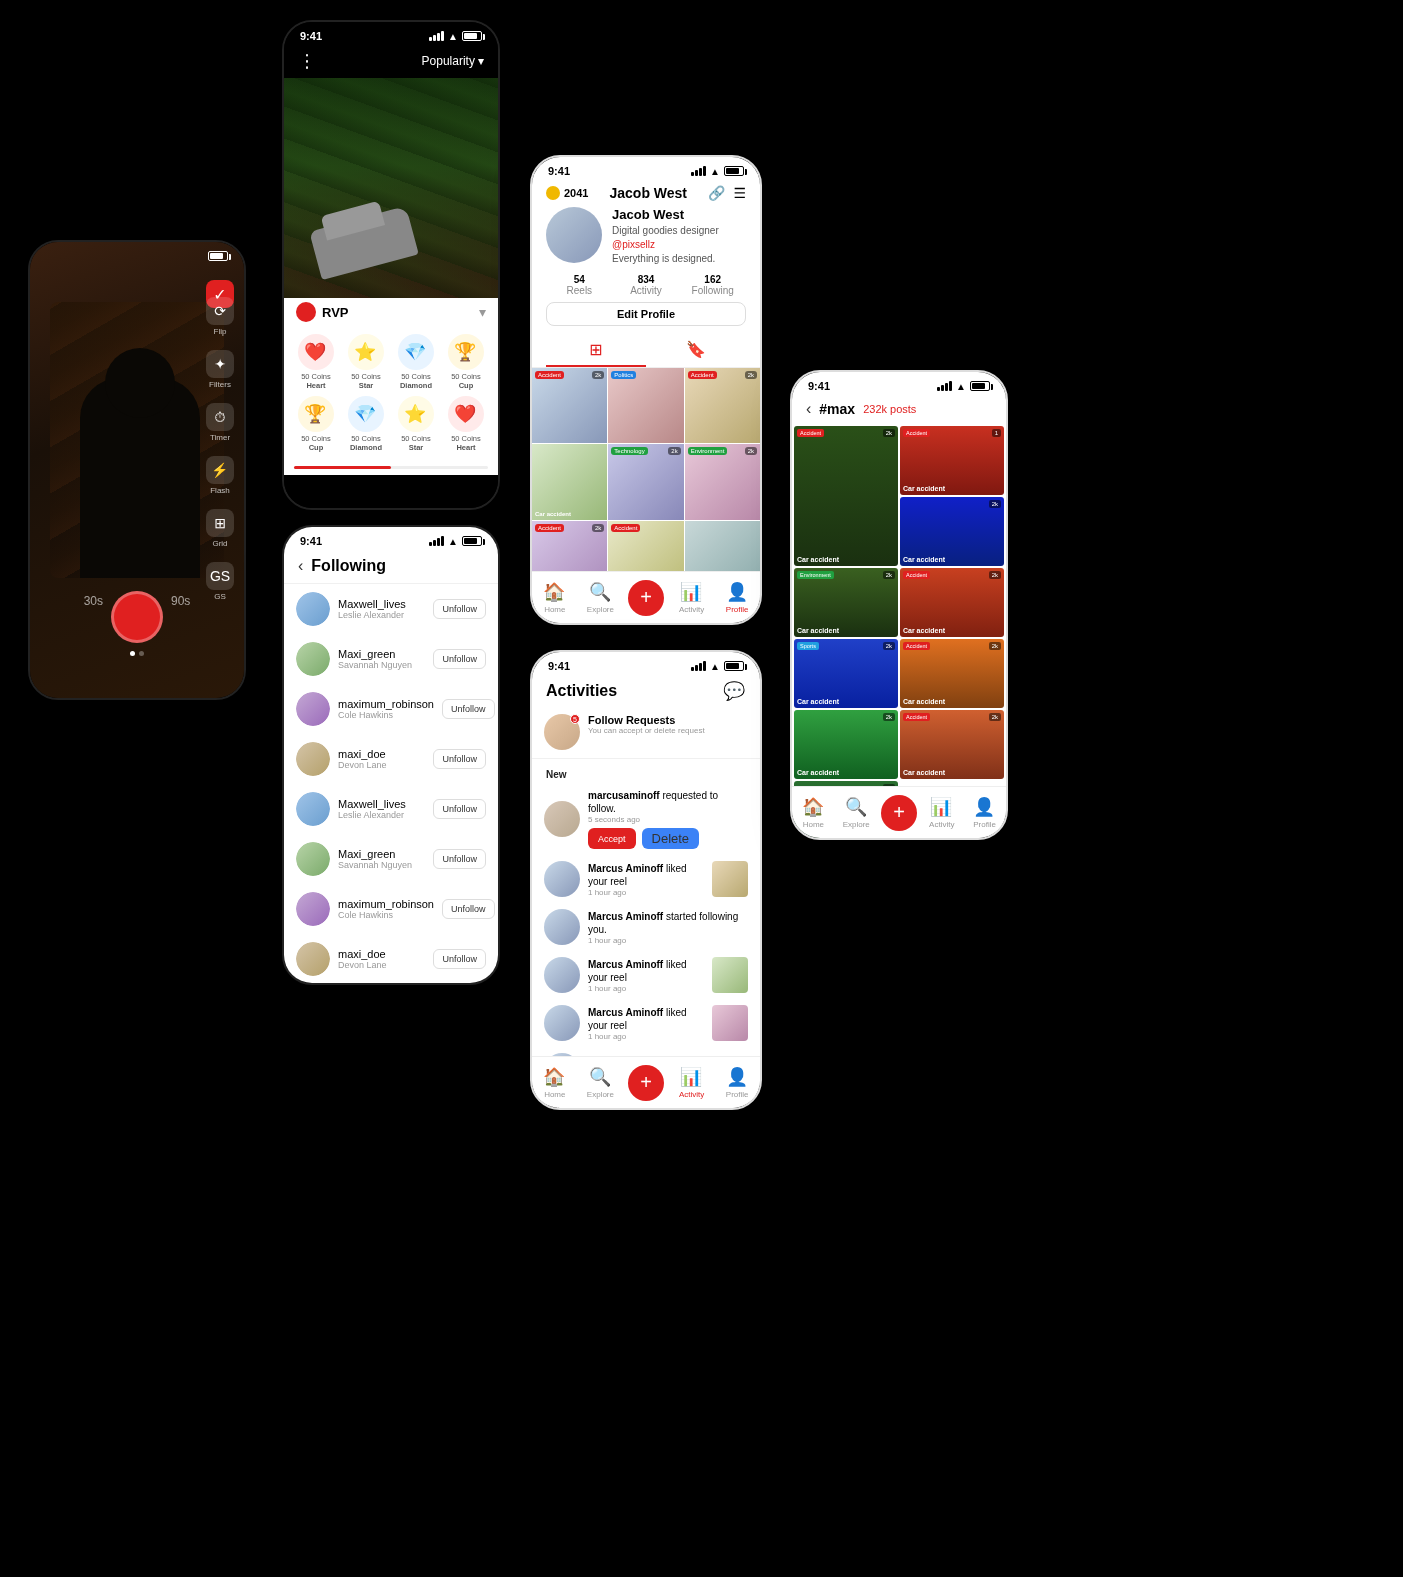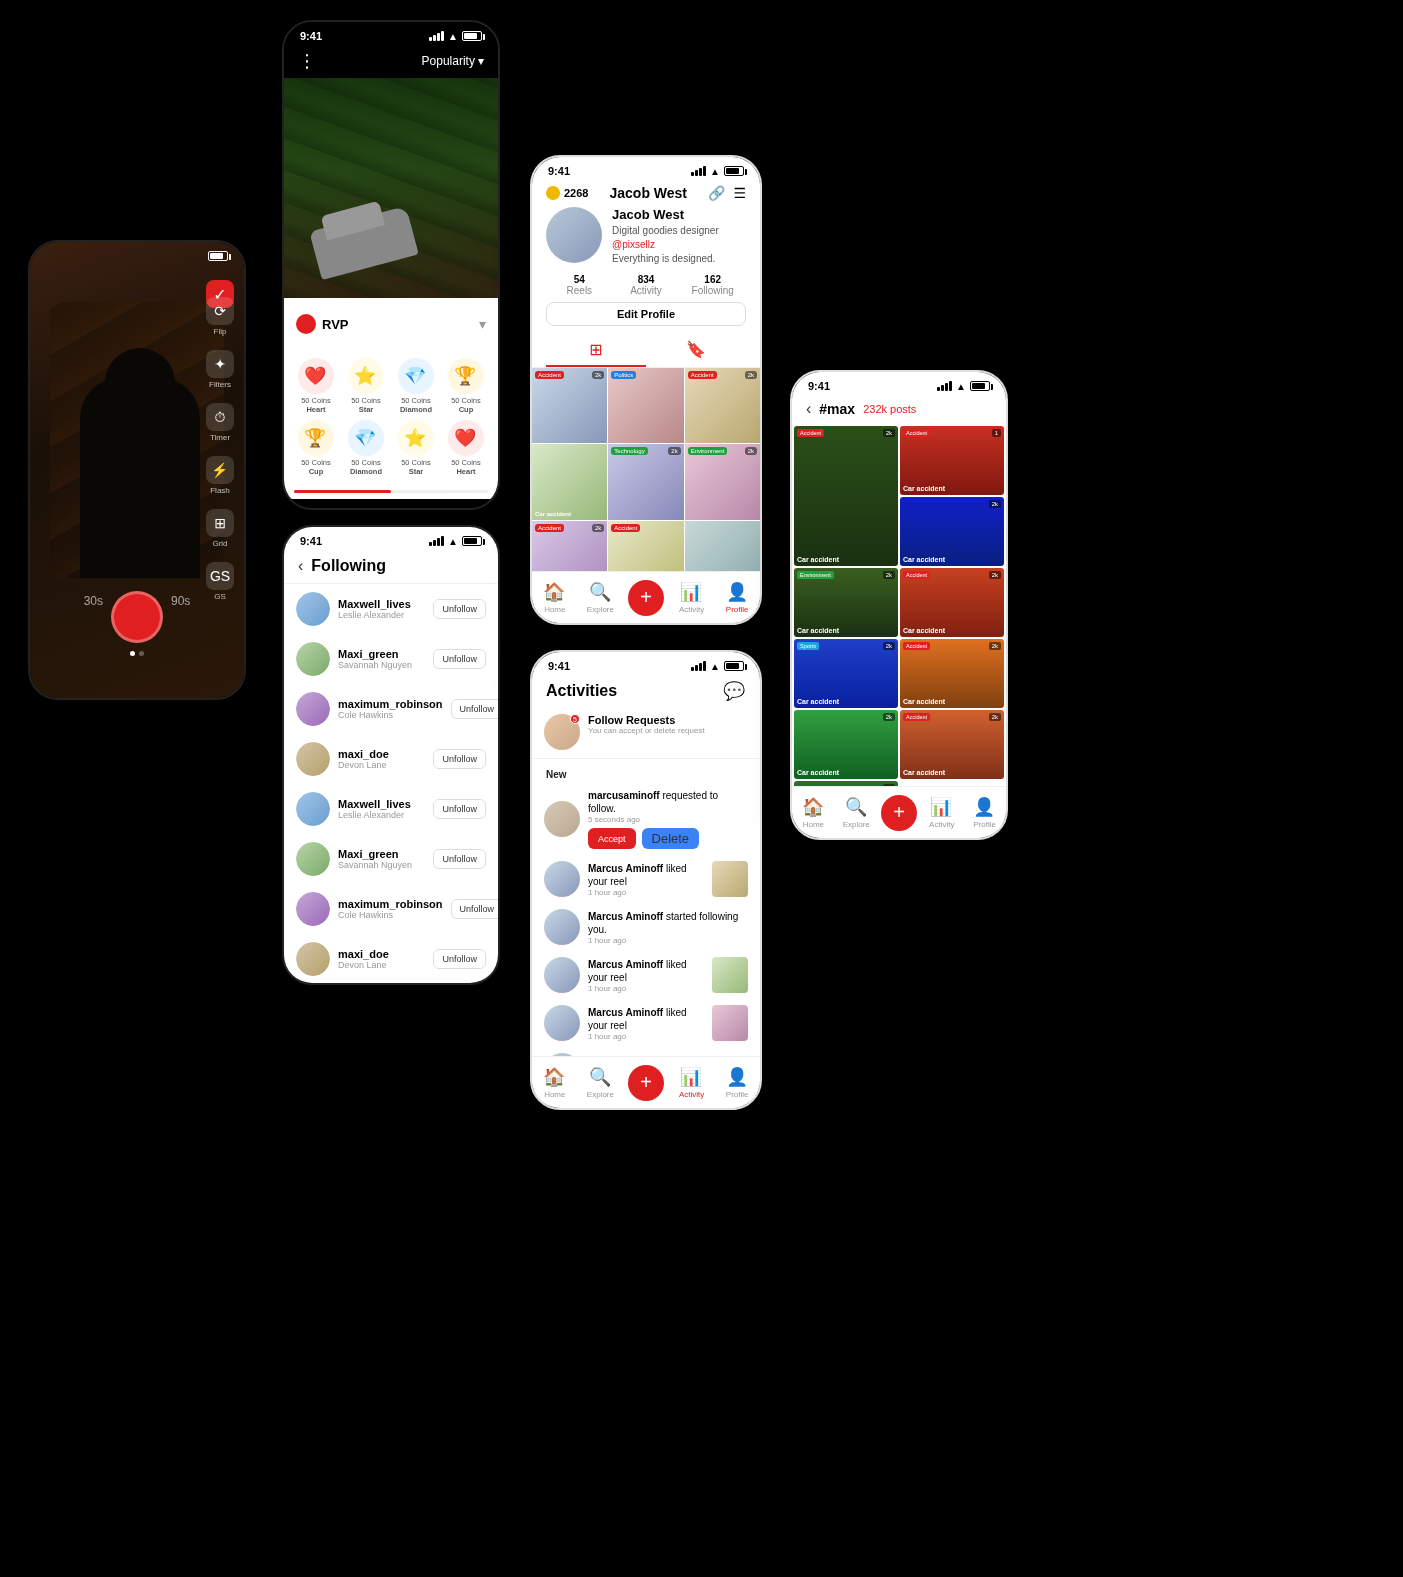--- a/index.html
+++ b/index.html
@@ -176,21 +176,21 @@
     .crashed-car::before {
       content:'';
       position:absolute;
       top:-12px; left: 15px;
       width: 60px; height: 25px;
       background: #999;
       border-radius: 6px 6px 0 0;
     }
     .rvp-bar {
       background: #fff;
-      padding: 16px 12px;
+      padding: 4px 12px;
       display: flex;
       justify-content: space-between;
       align-items: center;
     }
     .rvp-label {
       display: flex; align-items: center; gap: 6px;
       font-size: 13px; font-weight: 600;
     }
     .rvp-dot { width: 20px; height: 20px; border-radius: 50%; background: #e02020; }
     .coins-grid {
@@ -248,21 +248,21 @@
     .avatar-img {
       width: 100%; height: 100%;
       background: #ccc;
       border-radius: 50%;
     }
     .avatar-img.a1 { background: linear-gradient(135deg,#a0c4e8,#6a9ecf); }
     .avatar-img.a2 { background: linear-gradient(135deg,#b8d4a8,#7aaa6a); }
     .avatar-img.a3 { background: linear-gradient(135deg,#c4a8d4,#9a6aba); }
     .avatar-img.a4 { background: linear-gradient(135deg,#d4c4a8,#b4a06a); }
     .follow-info { flex: 1; }
-    .follow-name { font-size: 11px; font-weight: 700; }
+    .follow-name { font-size: 11px; font-weight: 400; }
     .follow-sub { font-size: 9px; color: #999; }
     .unfollow-btn {
       border: 1px solid #ddd;
       border-radius: 6px;
       background: #fff;
       padding: 4px 8px;
       font-size: 9px;
       color: #333;
       cursor: pointer;
     }
@@ -802,21 +802,21 @@
         </div>
         <span class="wifi-icon" style="color:#000;">▲</span>
         <div class="battery-icon" style="border-color:#000;">
             <div class="battery-fill" style="background:#000;"></div>
           </div>
       </div>
     </div>
     <div class="profile-header-row">
       <div class="coin-count">
         <div class="coin-dot"></div>
-        <span>2268</span>
+        <span>2041</span>
       </div>
       <span class="profile-name-h">Jacob West</span>
       <div class="profile-header-icons">
         <span style="font-size:14px;">🔗</span>
         <span style="font-size:14px;">☰</span>
       </div>
     </div>
     <div class="profile-main">
       <div class="profile-top">
         <div class="profile-avatar-big"></div>

